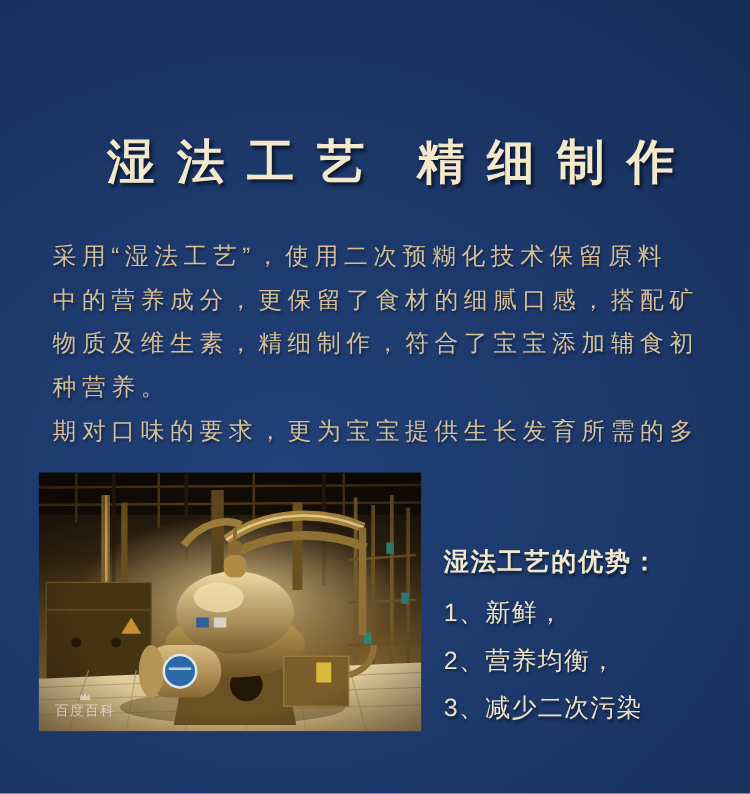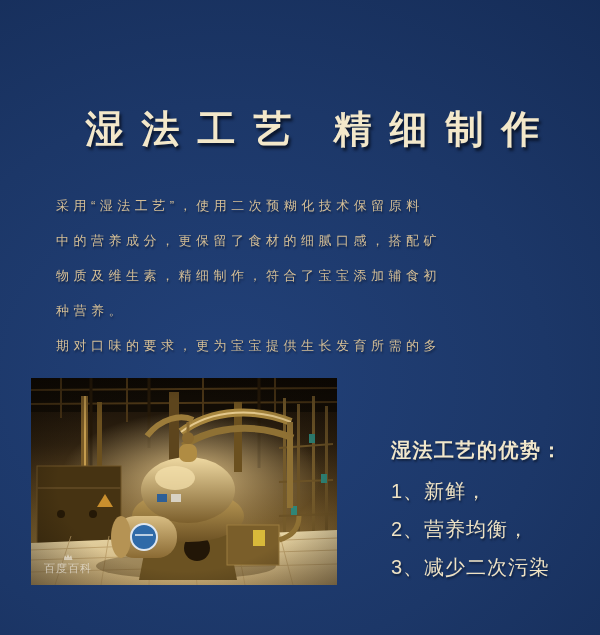--- a/index.html
+++ b/index.html
@@ -36,41 +36,41 @@
     position:absolute; top:104px; left:0; right:0;
     display:flex; justify-content:center; gap:24px;
     font-size:38px; font-weight:700; letter-spacing:18px;
     color:#f3e8ca; text-shadow:2px 3px 3px rgba(4,9,22,.75);
     white-space:nowrap;
     padding-left:43px;
   }
 
   
   .body-text {
-    position:absolute; left:56px; top:188px; width:530px;
-    font-size:13px; line-height:35px; letter-spacing:4.5px;
+    position:absolute; left:42px; top:188px; width:530px;
+    font-size:19px; line-height:35px; letter-spacing:4.5px;
     color:#d5bf97; text-shadow:1px 2px 2px rgba(4,9,22,.45);
   }
   .body-text .line { white-space:nowrap; }
 
   
   .photo { position:absolute; left:31px; top:378px; width:306px; height:207px; }
   .photo svg { display:block; width:306px; height:207px; }
   .watermark {
     position:absolute; left:13px; bottom:9px;
     font-size:11px; letter-spacing:1px; color:rgba(255,255,255,.55);
   }
   .watermark::before {
     content:""; display:block; margin:0 auto 1px auto;
     width:9px; height:6px; background:rgba(255,255,255,.5);
     clip-path:polygon(0 100%,15% 20%,35% 60%,50% 0,65% 60%,85% 20%,100% 100%);
   }
 
   
-  .advantages { position:absolute; left:391px; top:438px; width:200px; }
+  .advantages { position:absolute; left:355px; top:438px; width:200px; }
   .adv-heading {
     font-size:20px; font-weight:700; letter-spacing:1.5px;
     color:#f1e7cb; line-height:24px; margin-bottom:17px;
     text-shadow:1px 2px 2px rgba(4,9,22,.5); white-space:nowrap;
   }
   .adv-item {
     font-size:20px; line-height:24px; margin-bottom:14px; letter-spacing:1px;
     color:#eee2c4; text-shadow:1px 2px 2px rgba(4,9,22,.5); white-space:nowrap;
   }
 </style>

